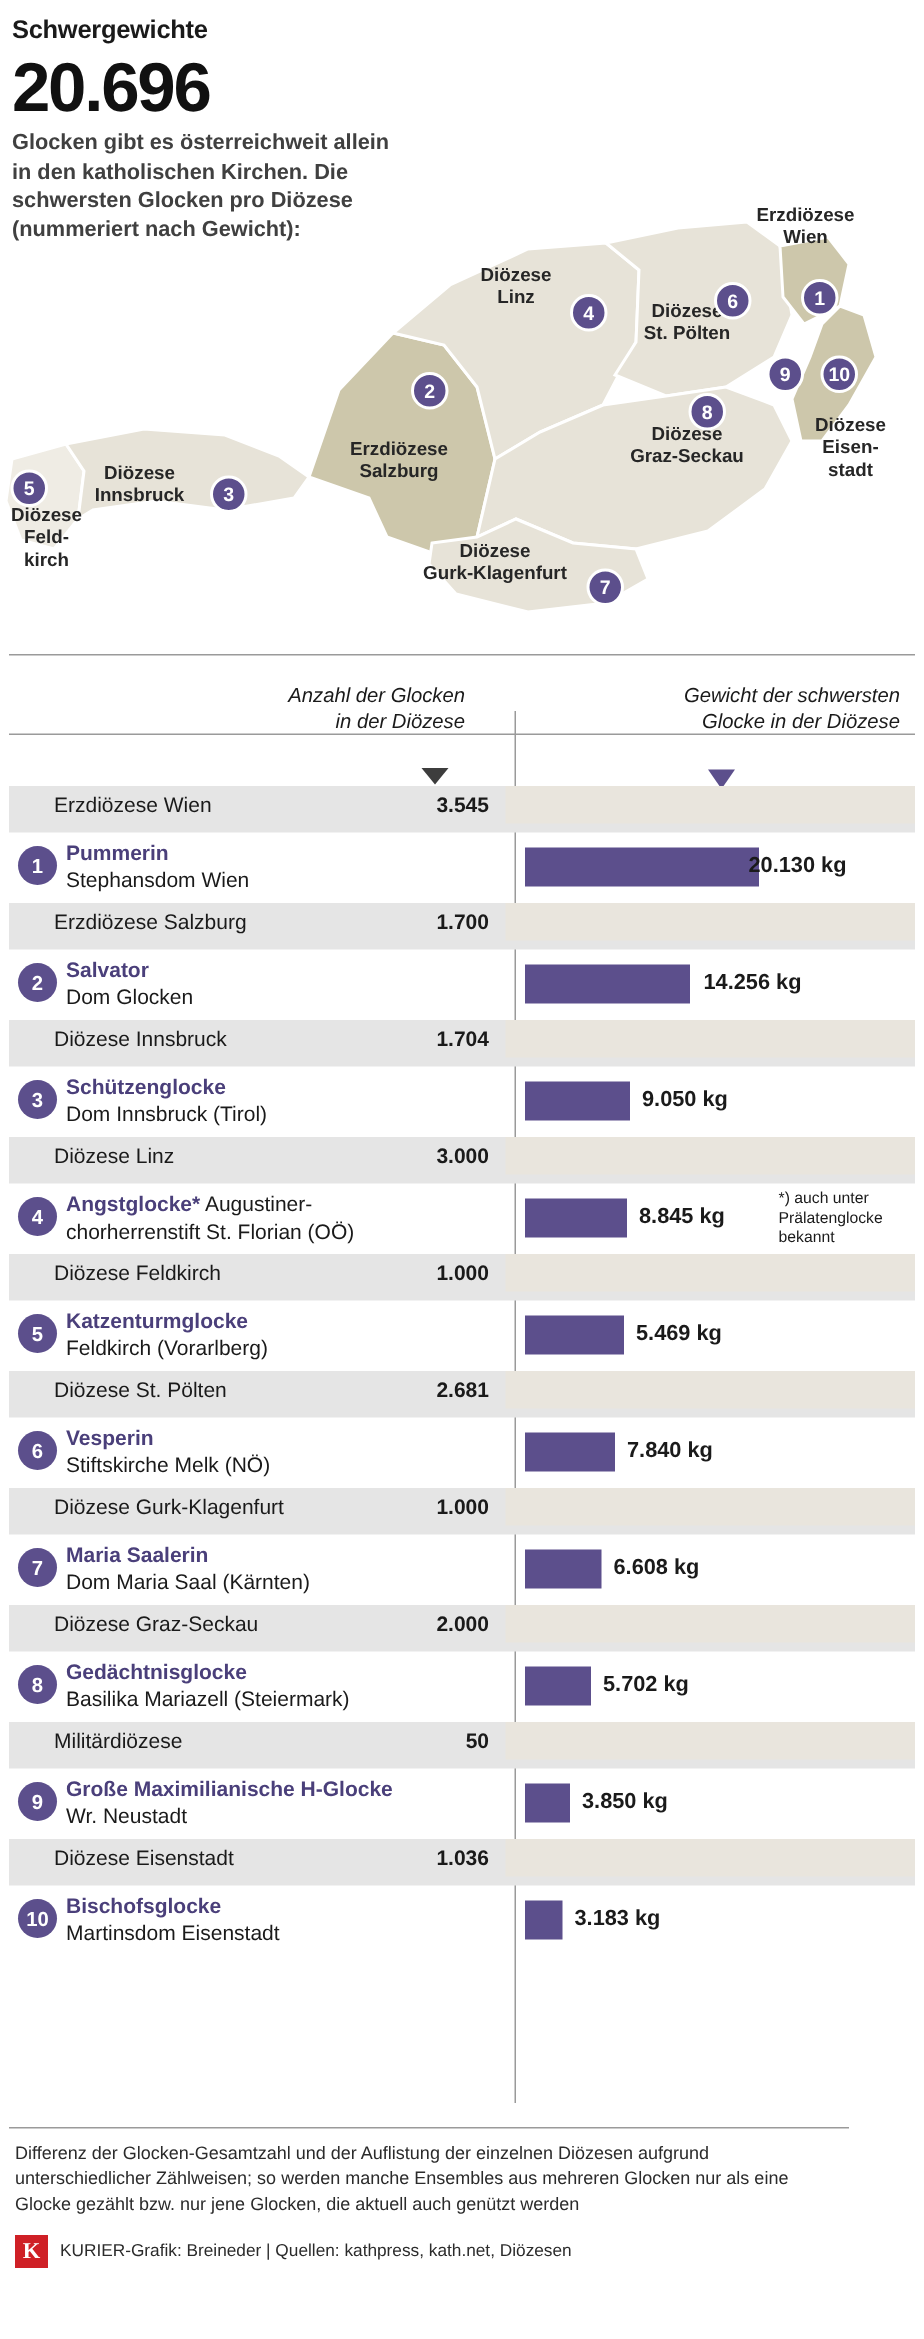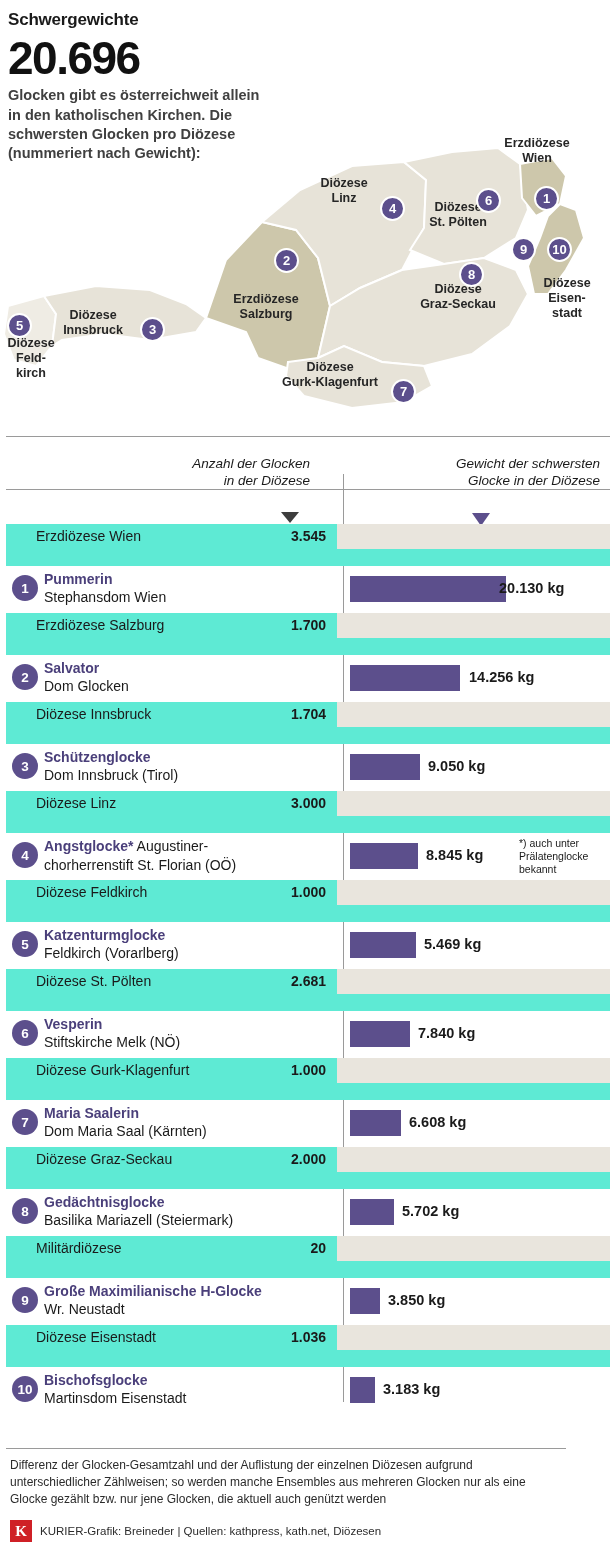--- a/index.html
+++ b/index.html
@@ -128,22 +128,22 @@
     position: absolute;
     width: 0; height: 0;
     border-left: 9px solid transparent;
     border-right: 9px solid transparent;
     border-top: 13px solid #5c4f8c;
   }
 
   
   .drow {
     position: relative;
-    height: 42px;
-    background: #5eead4;
+    height: 31px;
+    background: #e5e5e5;
     margin: 0 6px;
     box-sizing: border-box;
   }
   .drow .dname {
     position: absolute;
     left: 30px;
     top: 4px;
     font-size: 14px;
     color: #1a1a1a;
   }
@@ -236,21 +236,20 @@
     color: #1a1a1a;
     width: 100px;
   }
 
   
   .footer {
     position: absolute;
     left: 0;
     top: 1418px;
     width: 572px;
-    margin-top: 30px;
   }
   .foot-text {
     font-size: 12px;
     line-height: 1.42;
     color: #2b2b2b;
     padding: 8px 10px 0 10px;
   }
   .source {
     display: flex;
     align-items: center;
@@ -449,21 +448,21 @@
       <div class="bnum">8</div>
       <div class="btitle"><span>Gedächtnisglocke</span><span class="note"></span></div>
       <div class="bplace">Basilika Mariazell (Steiermark)</div>
       <div class="bar" style="width:44px;"></div>
       <div class="bval" style="left:396px;">5.702 kg</div>
     </div>
 
     <div class="drow">
       <div class="dstrip"></div>
       <div class="dname">Militärdiözese</div>
-      <div class="dcount">20</div>
+      <div class="dcount">50</div>
     </div>
     <div class="brow">
       <div class="bnum">9</div>
       <div class="btitle"><span>Große Maximilianische H-Glocke</span><span class="note"></span></div>
       <div class="bplace">Wr. Neustadt</div>
       <div class="bar" style="width:30px;"></div>
       <div class="bval" style="left:382px;">3.850 kg</div>
     </div>
 
     <div class="drow">

